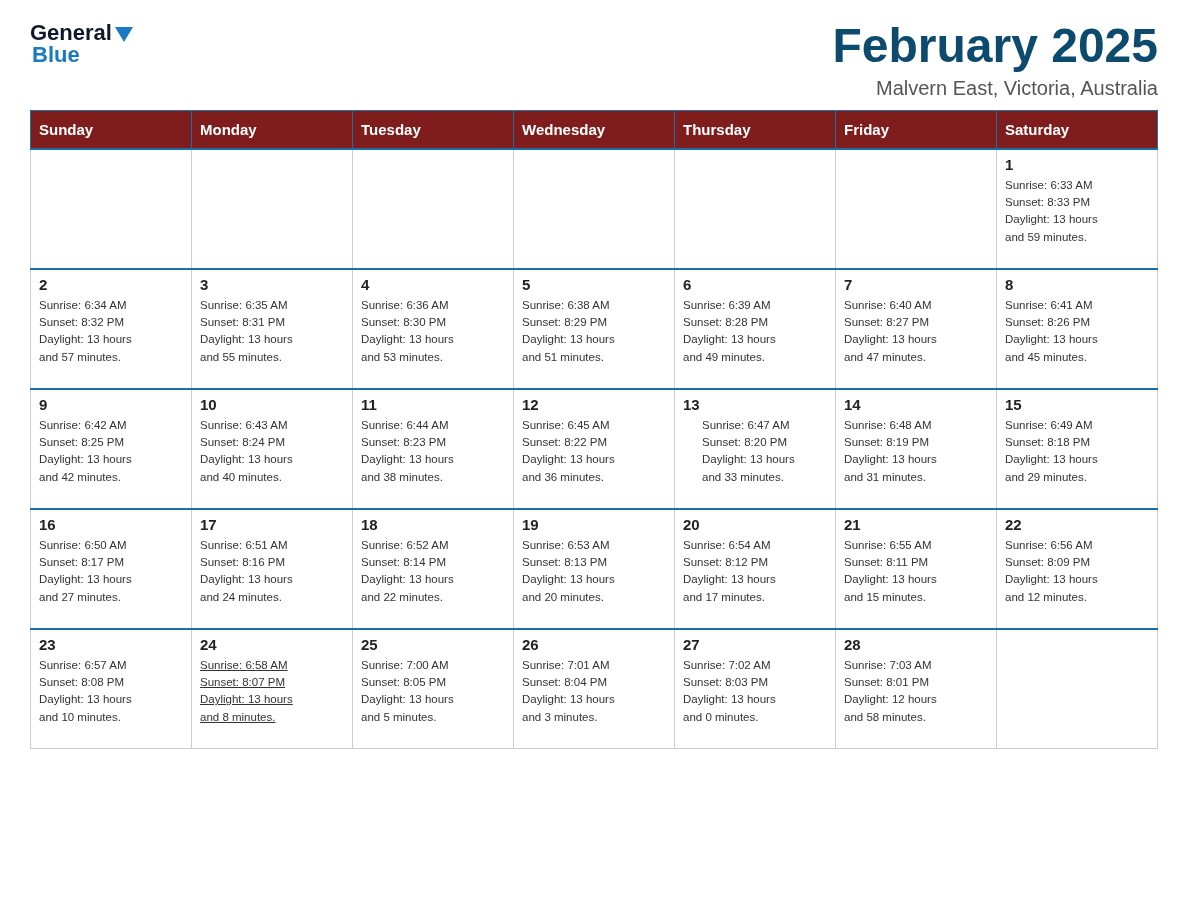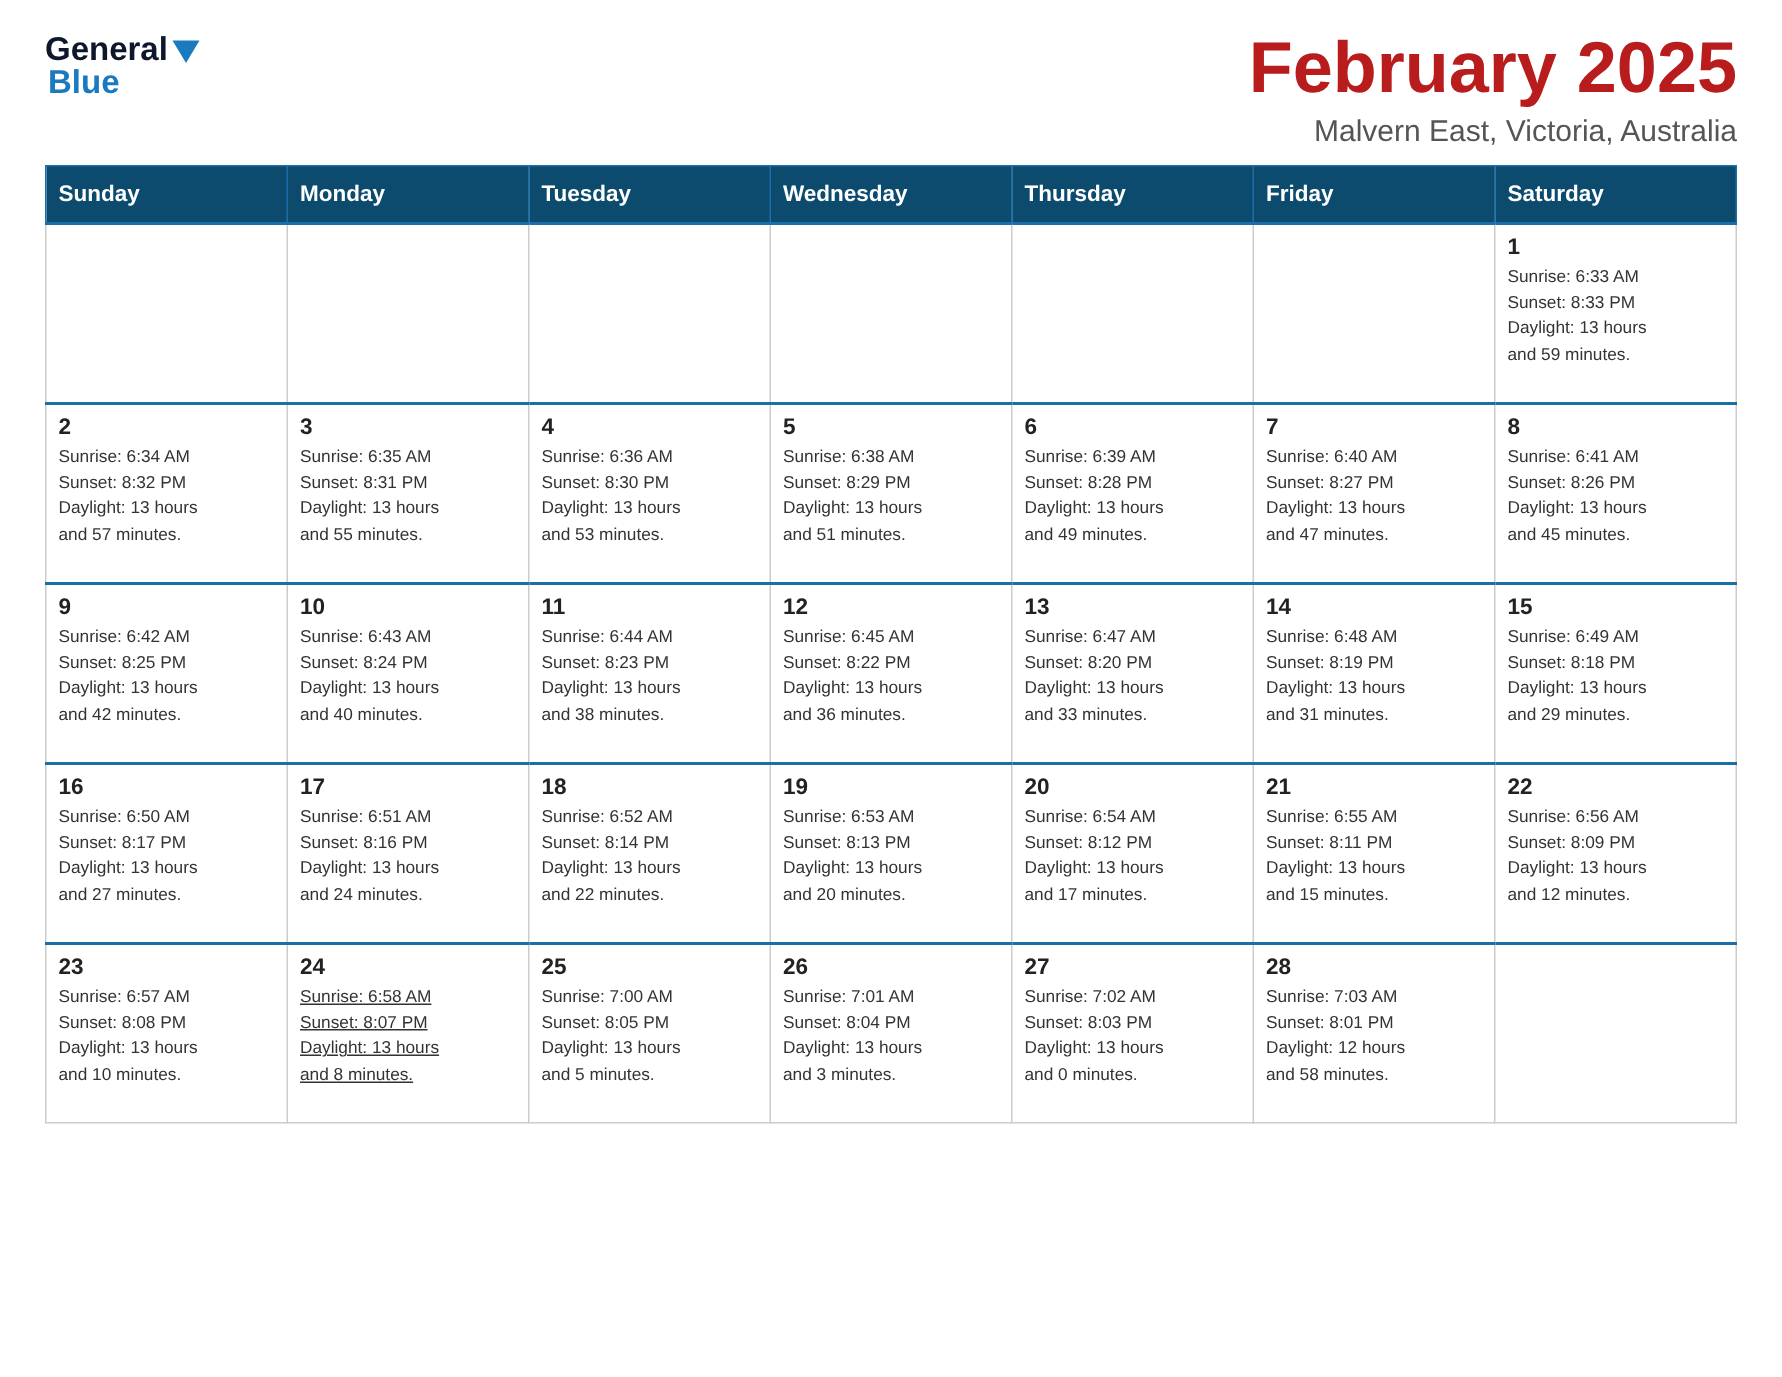--- a/index.html
+++ b/index.html
@@ -20,36 +20,36 @@
       font-size: 22px;
       font-weight: bold;
       color: #0f172a;
     }
     .title-block {
       text-align: right;
     }
     .title-block h1 {
       font-size: 48px;
       font-weight: bold;
-      color: #b91c1c;
+      color: #0c4a6e;
       line-height: 1.1;
     }
     .title-block h2 {
       font-size: 20px;
       font-weight: normal;
       color: #555;
       margin-top: 4px;
     }
     .calendar {
       width: 100%;
       border-collapse: collapse;
       margin-top: 10px;
     }
     .calendar thead th {
-      background-color: #0c4a6e;
+      background-color: #7f1d1d;
       color: #fff;
       font-size: 15px;
       font-weight: 600;
       padding: 10px 8px;
       text-align: left;
       border: 1px solid #1a6fa8;
     }
     .calendar tbody td {
       vertical-align: top;
       padding: 6px 8px;
@@ -216,21 +216,21 @@
         </td>
         <td>
           <span class="day-number">12</span>
           <div class="day-info" style="white-space: pre-line;">Sunrise: 6:45 AM
 Sunset: 8:22 PM
 Daylight: 13 hours
 and 36 minutes.</div>
         </td>
         <td>
           <span class="day-number">13</span>
-          <div class="day-info" style="white-space: pre-line;">Sunrise: 6:47 AM
+          <div class="day-info" style="white-space: pre-line; margin-left: 19px;">Sunrise: 6:47 AM
 Sunset: 8:20 PM
 Daylight: 13 hours
 and 33 minutes.</div>
         </td>
         <td>
           <span class="day-number">14</span>
           <div class="day-info" style="white-space: pre-line;">Sunrise: 6:48 AM
 Sunset: 8:19 PM
 Daylight: 13 hours
 and 31 minutes.</div>

